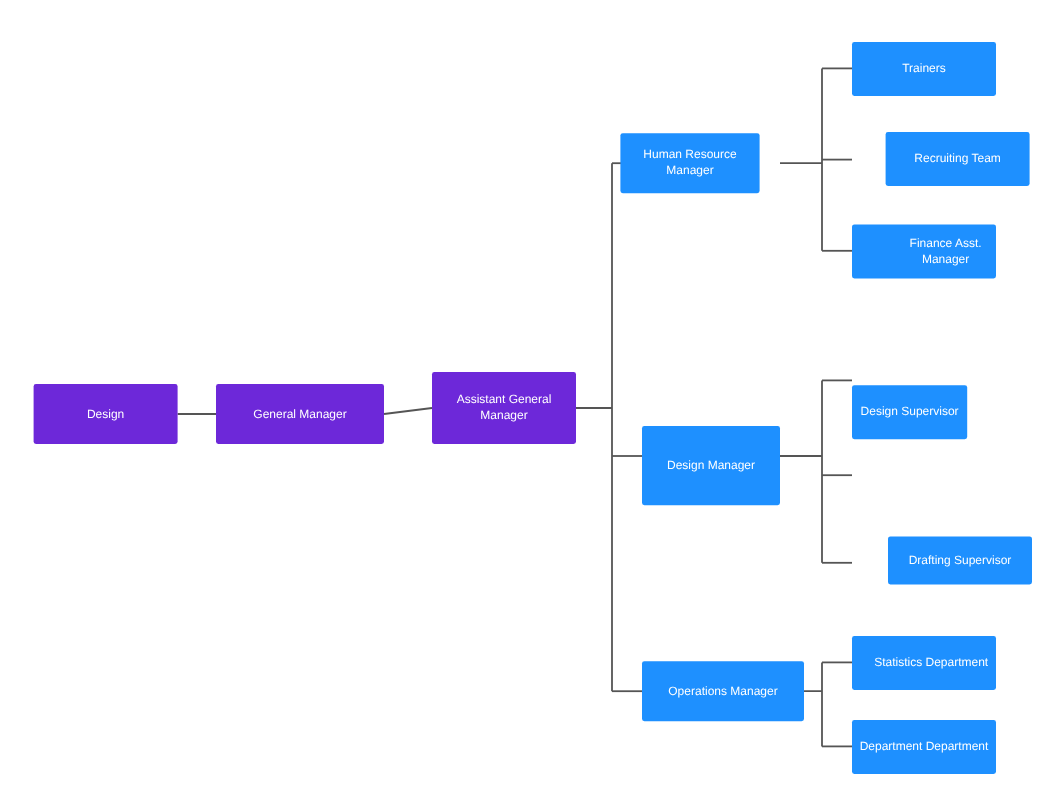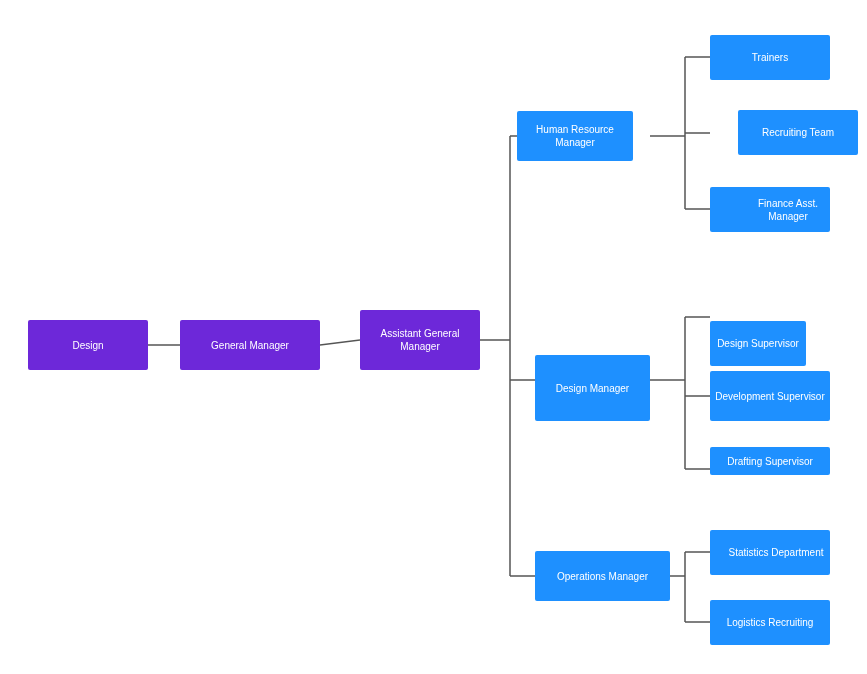--- a/index.html
+++ b/index.html
@@ -89,17 +89,16 @@
   <div class="node node-green" style="left:28px; top:320px; width:120px; height:50px;">Design</div>
   <div class="node node-green" style="left:180px; top:320px; width:140px; height:50px;">General Manager</div>
   <div class="node node-green" style="left:360px; top:310px; width:120px; height:60px;">Assistant General Manager</div>
   <div class="node node-blue" style="left:517px; top:111px; width:116px; height:50px;">Human Resource Manager</div>
   <div class="node node-blue" style="left:535px; top:355px; width:115px; height:66px;">Design Manager</div>
   <div class="node node-blue" style="left:535px; top:551px; width:135px; height:50px;">Operations Manager</div>
   <div class="node node-blue" style="left:710px; top:35px; width:120px; height:45px;">Trainers</div>
   <div class="node node-blue" style="left:710px; top:110px; width:120px; height:45px;margin-left:28px;">Recruiting Team</div>
   <div class="node node-blue" style="left:710px; top:187px; width:120px; height:45px;padding-left:36px;">Finance Asst. Manager</div>
   <div class="node node-blue" style="left:710px; top:295px; width:96px; height:45px;margin-top:26px;">Design Supervisor</div>
-  <div class="node node-blue" style="left:710px; top:371px; width:120px; height:50px;">Development Supervisor</div>
-  <div class="node node-blue" style="left:710px; top:447px; width:120px; height:28px;">Drafting Supervisor</div>
+  <div class="node node-blue" style="left:740px; top:447px; width:120px; height:40px;">Drafting Supervisor</div>
   <div class="node node-blue" style="left:710px; top:530px; width:120px; height:45px;padding-left:12px;">Statistics Department</div>
-  <div class="node node-blue" style="left:710px; top:600px; width:120px; height:45px;">Logistics Recruiting</div>
+  <div class="node node-blue" style="left:710px; top:600px; width:120px; height:45px;">Department Department</div>
 </div>
 
 </body></html>

